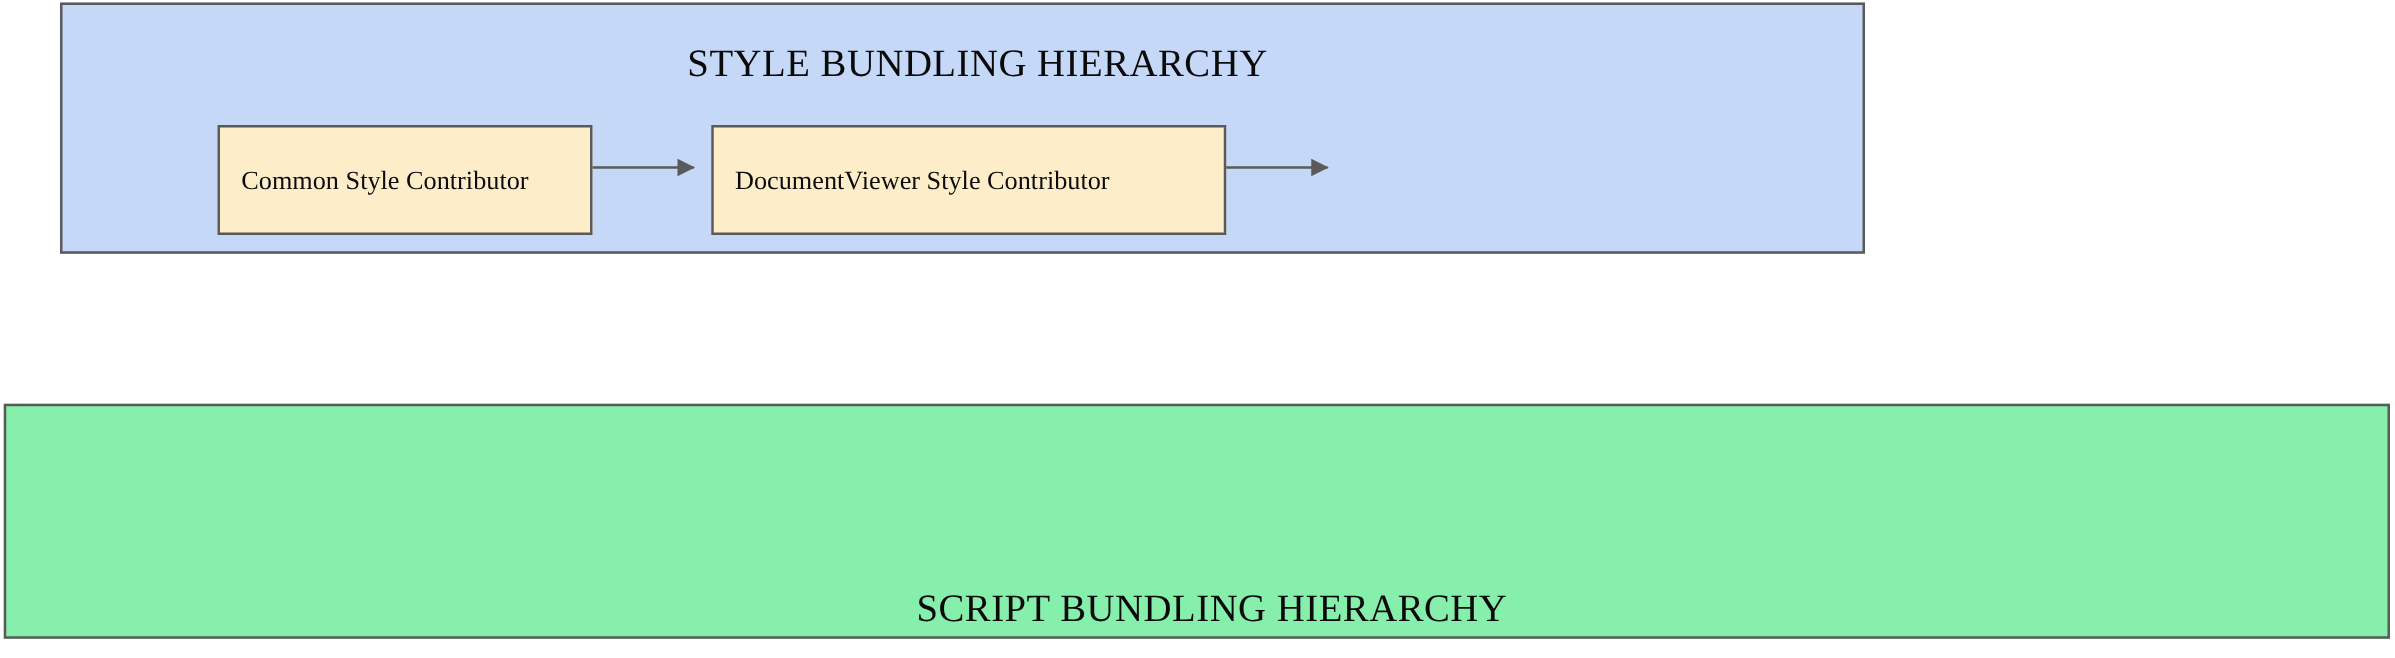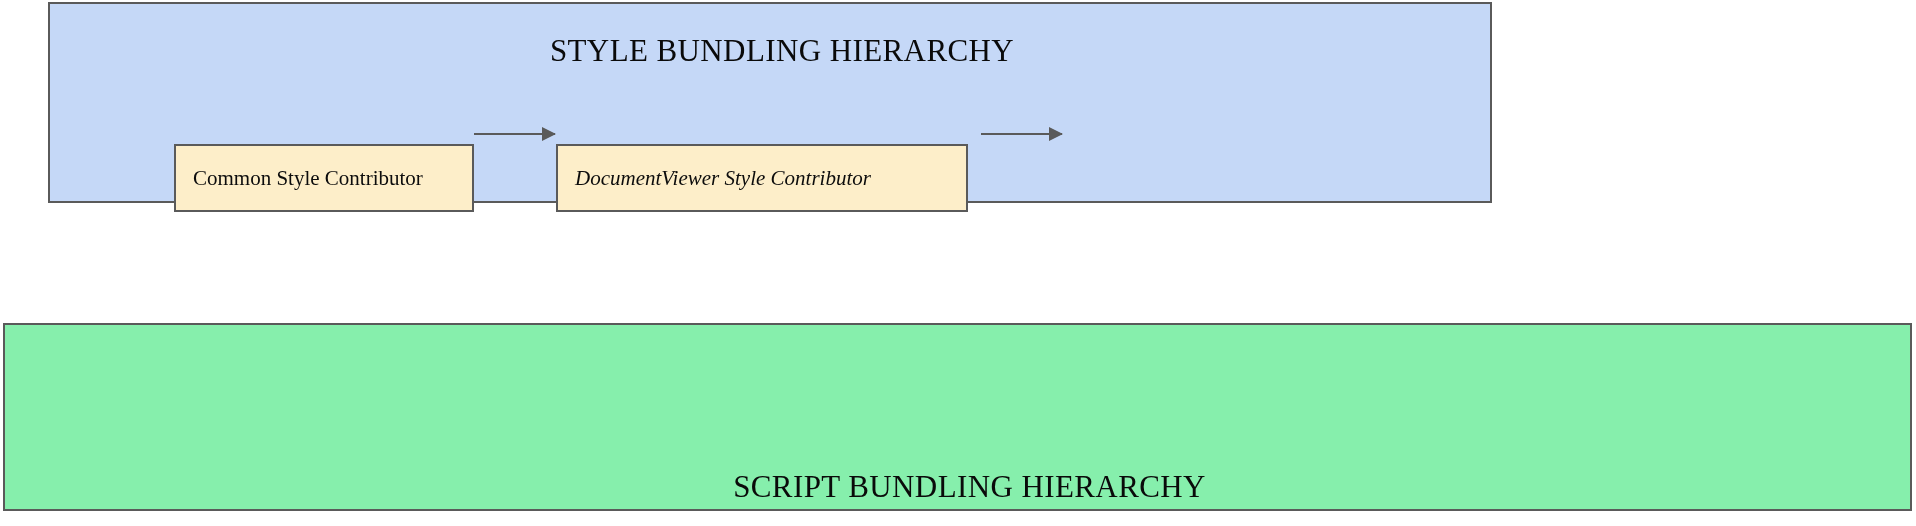--- a/index.html
+++ b/index.html
@@ -62,28 +62,27 @@
     align-items: center;
     justify-content: flex-start;
     font-size: 21px;
     color: #0c0c0c;
     padding-left: 17px;
     white-space: nowrap;
     line-height: 1;
   }
   .node.style-node {
     background: #fdeec9;
-    height: 68px;
+    height: 88px;
     top: 96px;
-    margin-top: 44px;
   }
 
   
   #node-common-style        { left: 124px;  width: 300px; }
-  #node-documentviewer-style{ left: 506px;  width: 412px; font-style: italic; }
+  #node-documentviewer-style{ left: 519px;  width: 412px; }
   #node-reportdesigner-style{ left = 0; }
   #node-reportdesigner-style{ left: 1026px; width: 412px; }
 
   
   .connector {
     position: absolute;
     height: 2px;
     background: #5a5a5a;
   }
   .connector::after {

